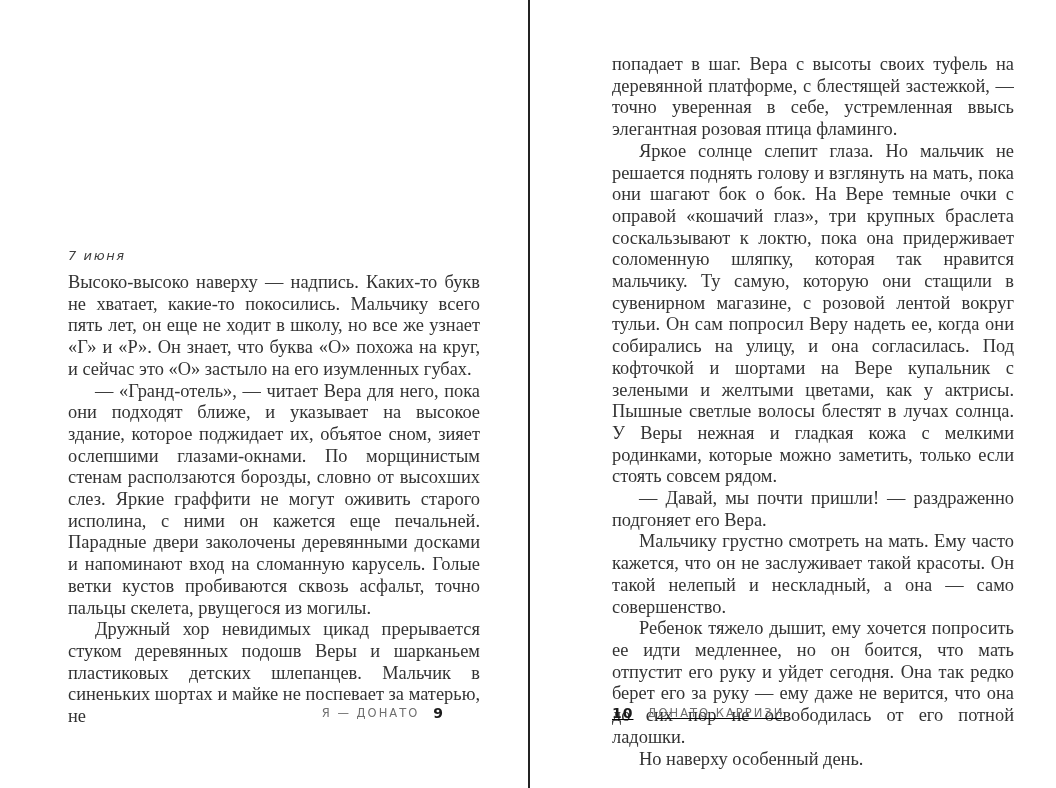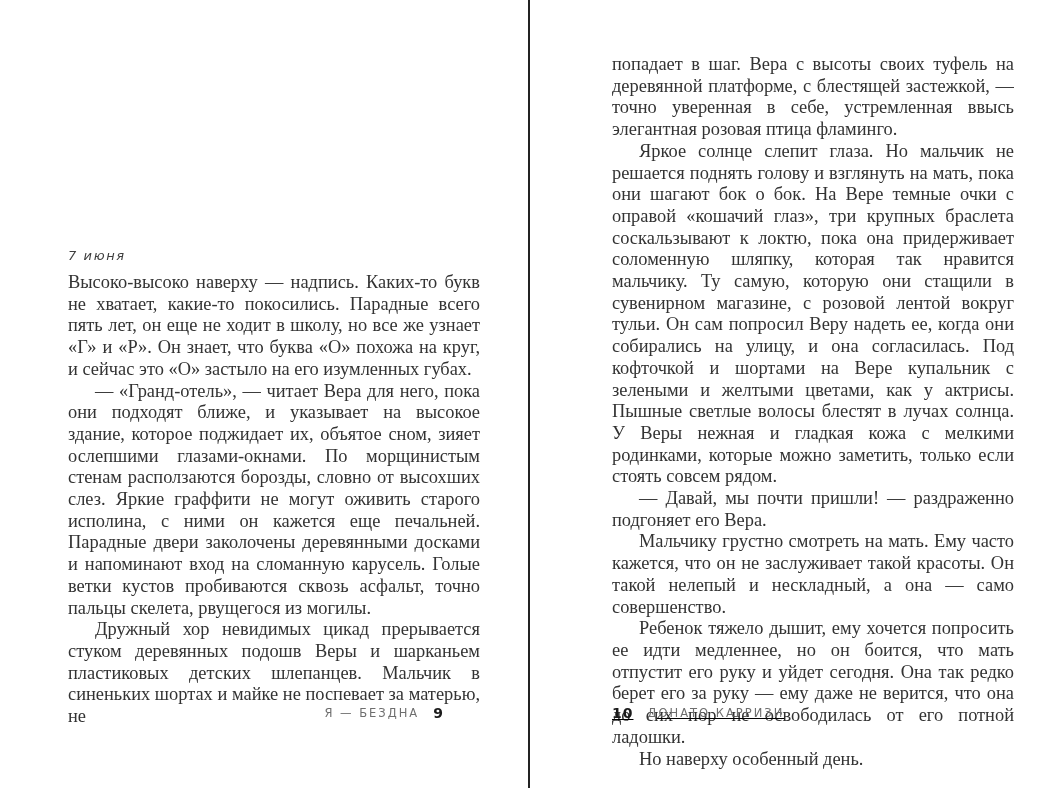--- a/index.html
+++ b/index.html
@@ -74,26 +74,26 @@
   .footer-right .page-number { margin-right: 14px; }
 </style>
 </head>
 <body>
 
 <div class="spread">
 
   <div class="page page-left">
     <div class="date-heading">7 июня</div>
     <div class="body-text body-text-left">
-        <p class="para">Высоко-высоко наверху — надпись. Каких-то букв не хватает, какие-то покосились. Парадные всего пять лет, он еще не ходит в школу, но все же узнает «Г» и «Р». Он знает, что буква «О» похожа на круг, и сейчас это «О» застыло на его изумленных губах.</p>
+        <p class="para">Высоко-высоко наверху — надпись. Каких-то букв не хватает, какие-то покосились. Мальчику всего пять лет, он еще не ходит в школу, но все же узнает «Г» и «Р». Он знает, что буква «О» похожа на круг, и сейчас это «О» застыло на его изумленных губах.</p>
         <p class="para indent">— «Гранд-отель», — читает Вера для него, пока они подходят ближе, и указывает на высокое здание, которое поджидает их, объятое сном, зияет ослепшими глазами-окнами. По морщинистым стенам расползаются борозды, словно от высохших слез. Яркие граффити не могут оживить старого исполина, с ними он кажется еще печальней. Парадные двери заколочены деревянными досками и напоминают вход на сломанную карусель. Голые ветки кустов пробиваются сквозь асфальт, точно пальцы скелета, рвущегося из могилы.</p>
         <p class="para indent">Дружный хор невидимых цикад прерывается стуком деревянных подошв Веры и шарканьем пластиковых детских шлепанцев. Мальчик в синеньких шортах и майке не поспевает за матерью, не</p>
       </div>
     <div class="footer footer-left">
-      <span class="running-title">Я — БЕЗДНА</span>
+      <span class="running-title">Я — ДОНАТО</span>
       <span class="page-number">9</span>
     </div>
   </div>
 
   <div class="spine"></div>
 
   <div class="page page-right">
     <div class="body-text body-text-right">
         <p class="para">попадает в шаг. Вера с высоты своих туфель на деревянной платформе, с блестящей застежкой, — точно уверенная в себе, устремленная ввысь элегантная розовая птица фламинго.</p>
         <p class="para indent">Яркое солнце слепит глаза. Но мальчик не решается поднять голову и взглянуть на мать, пока они шагают бок о бок. На Вере темные очки с оправой «кошачий глаз», три крупных браслета соскальзывают к локтю, пока она придерживает соломенную шляпку, которая так нравится мальчику. Ту самую, которую они стащили в сувенирном магазине, с розовой лентой вокруг тульи. Он сам попросил Веру надеть ее, когда они собирались на улицу, и она согласилась. Под кофточкой и шортами на Вере купальник с зелеными и желтыми цветами, как у актрисы. Пышные светлые волосы блестят в лучах солнца. У Веры нежная и гладкая кожа с мелкими родинками, которые можно заметить, только если стоять совсем рядом.</p>

